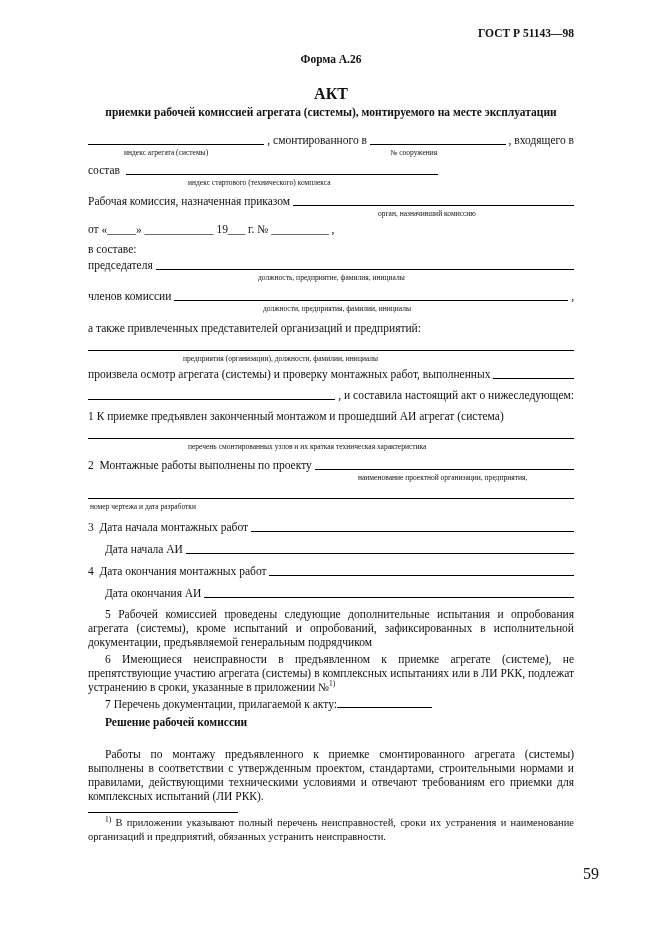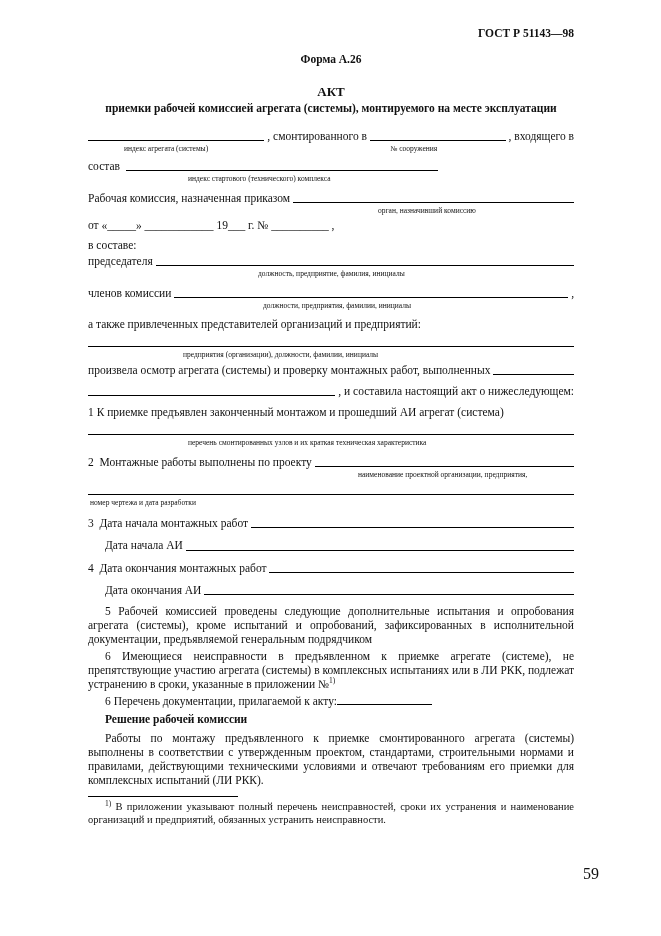--- a/index.html
+++ b/index.html
@@ -26,21 +26,21 @@
 </style>
 </head>
 <body>
 
 <div class="page">
 
   <div class="right b">ГОСТ Р 51143—98</div>
 
   <div class="center b" style="margin-top:12px;">Форма А.26</div>
 
-  <div class="center b" style="margin-top:18px;font-size:13px;">АКТ</div>
+  <div class="center b" style="margin-top:18px;font-size:16px;">АКТ</div>
   <div class="center b" style="margin-top:1px;">приемки рабочей комиссией агрегата (системы), монтируемого на месте эксплуатации</div>
 
   <div class="row" style="margin-top:14px;">
     <span class="blank" style="flex:1.3;"></span>
     <span class="t"> , смонтированного в </span>
     <span class="blank" style="flex:1;"></span>
     <span class="t"> , входящего в</span>
   </div>
   <div class="caps">
     <span class="cap" style="margin-left:36px;">индекс агрегата (системы)</span>
@@ -139,23 +139,23 @@
   </div>
   <div class="row indent" style="margin-top:8px;">
     <span class="t">Дата окончания АИ </span>
     <span class="blank grow"></span>
   </div>
 
   <div class="para" style="margin-top:7px;">5  Рабочей комиссией проведены следующие дополнительные испытания и опробования агрегата (системы), кроме испытаний и опробований, зафиксированных в исполнительной документации, предъявляемой генеральным подрядчиком</div>
 
   <div class="para" style="margin-top:3px;"><span>6  Имеющиеся неисправности в предъявленном к приемке агрегате (системе), не препятствующие участию агрегата (системы) в комплексных испытаниях или в ЛИ РКК, подлежат устранению в сроки, указанные в приложении №</span><sup>1)</sup></div>
 
-  <div style="margin-top:3px;text-indent:17px;"><span>6  Перечень документации, прилагаемой к акту:</span><span class="iblank" style="width:95px;"></span></div>
+  <div style="margin-top:3px;text-indent:17px;"><span>7  Перечень документации, прилагаемой к акту:</span><span class="iblank" style="width:95px;"></span></div>
 
   <div class="b" style="margin-top:4px;text-indent:17px;">Решение рабочей комиссии</div>
-  <div class="para" style="margin-top:5px;">Работы по монтажу предъявленного к приемке смонтированного агрегата (системы) выполнены в соответствии с утвержденным проектом, стандартами, строительными нормами и правилами, действующими техническими условиями и отвечают требованиям его приемки для комплексных испытаний (ЛИ РКК).</div>
+  <div class="para" style="margin-top:18px;">Работы по монтажу предъявленного к приемке смонтированного агрегата (системы) выполнены в соответствии с утвержденным проектом, стандартами, строительными нормами и правилами, действующими техническими условиями и отвечают требованиям его приемки для комплексных испытаний (ЛИ РКК).</div>
 
   <div class="footnote-sep"></div>
   <div class="footnote"><sup>1)</sup><span> В приложении указывают полный перечень неисправностей, сроки их устранения и наименование организаций и предприятий, обязанных устранить неисправности.</span></div>
 
   <div class="pagenum">59</div>
 
 </div>
 
 </body></html>

